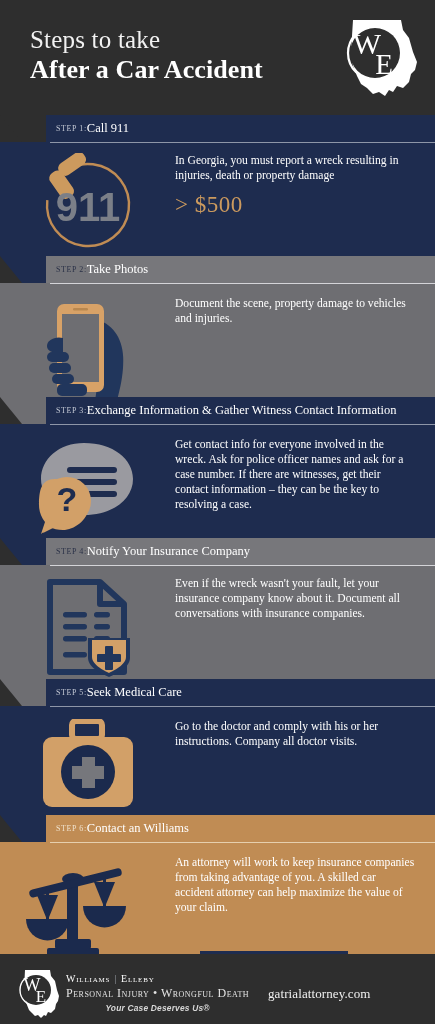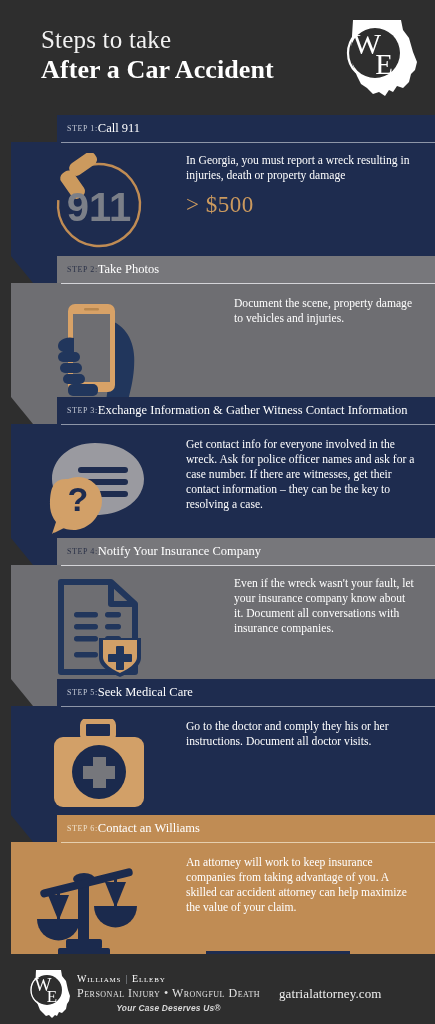--- a/index.html
+++ b/index.html
@@ -3,21 +3,21 @@
 <meta charset="utf-8">
 <style>
   * { margin:0; padding:0; box-sizing:border-box; }
   html,body { background:#2b2b2b; }
   body {
     width:435px; height:1024px;
     font-family:"Liberation Serif", serif;
     overflow:hidden;
     position:relative;
   }
-  .infographic { width:435px; height:1024px; position:relative; background:#2e2e2e;padding-left:11px; }
+  .infographic { width:435px; height:1024px; position:relative; background:#2e2e2e; }
 
   
   .header {
     height:115px; background:#2e2e2e; position:relative;
     padding:26px 0 0 30px;
   }
   .title-line1 {
     font-size:25px; color:#f2f2f2; font-weight:400; letter-spacing:.2px;
     line-height:1.12;
   }
@@ -62,21 +62,21 @@
   .step-text {
     font-size:11.6px; line-height:1.30; color:#ffffff;
   }
   .text-dark-on-gray { color:#ffffff; }
   .amount {
     font-size:23px; color:#cc9a5e; font-weight:400; margin-top:9px; letter-spacing:.5px;
   }
 
   
   .bg-navy { background:#1e2c4f; }
-  .bg-gray { background:#6e6e72;gap:48px; }
+  .bg-gray { background:#6e6e72; }
   .bg-tan  { background:#c08c54; }
 
   
   .footer {
     height:79px; background:#2e2e2e; position:relative;
     display:flex; align-items:center;
   }
   .footer-logo-wrap { display:flex; align-items:center; padding-left:14px; }
   .footer-ga { width:48px; height:52px; flex:0 0 48px; }
   .firm-block { margin-left:4px; }
@@ -275,21 +275,21 @@
     <div class="icon-col">
       <svg width="110" height="94" viewBox="0 0 110 94">
         <rect x="39" y="2" width="30" height="18" rx="4" fill="none" stroke="#d2a068" stroke-width="6"></rect>
         <rect x="10" y="18" width="90" height="70" rx="9" fill="#d2a068"></rect>
         <circle cx="55" cy="53" r="27" fill="#1b2a4d"></circle>
         <rect x="49" y="38" width="13" height="31" fill="#76777c"></rect>
         <rect x="39" y="47" width="32" height="13" fill="#76777c"></rect>
       </svg>
     </div>
     <div class="text-col">
-      <div class="step-text">Go to the doctor and comply they his or her instructions. Document all doctor visits.</div>
+      <div class="step-text">Go to the doctor and comply with his or her instructions. Company all doctor visits.</div>
     </div>
   </div>
 
   <div class="step-head head-tan">
     <div class="bar" style="background:#c08c54;"></div>
     <div class="wedge">
       <svg width="46" height="27" viewBox="0 0 46 27">
           <polygon points="0,0 46,0 46,27 22,27" fill="#1e2c4f"></polygon>
         </svg>
     </div>

